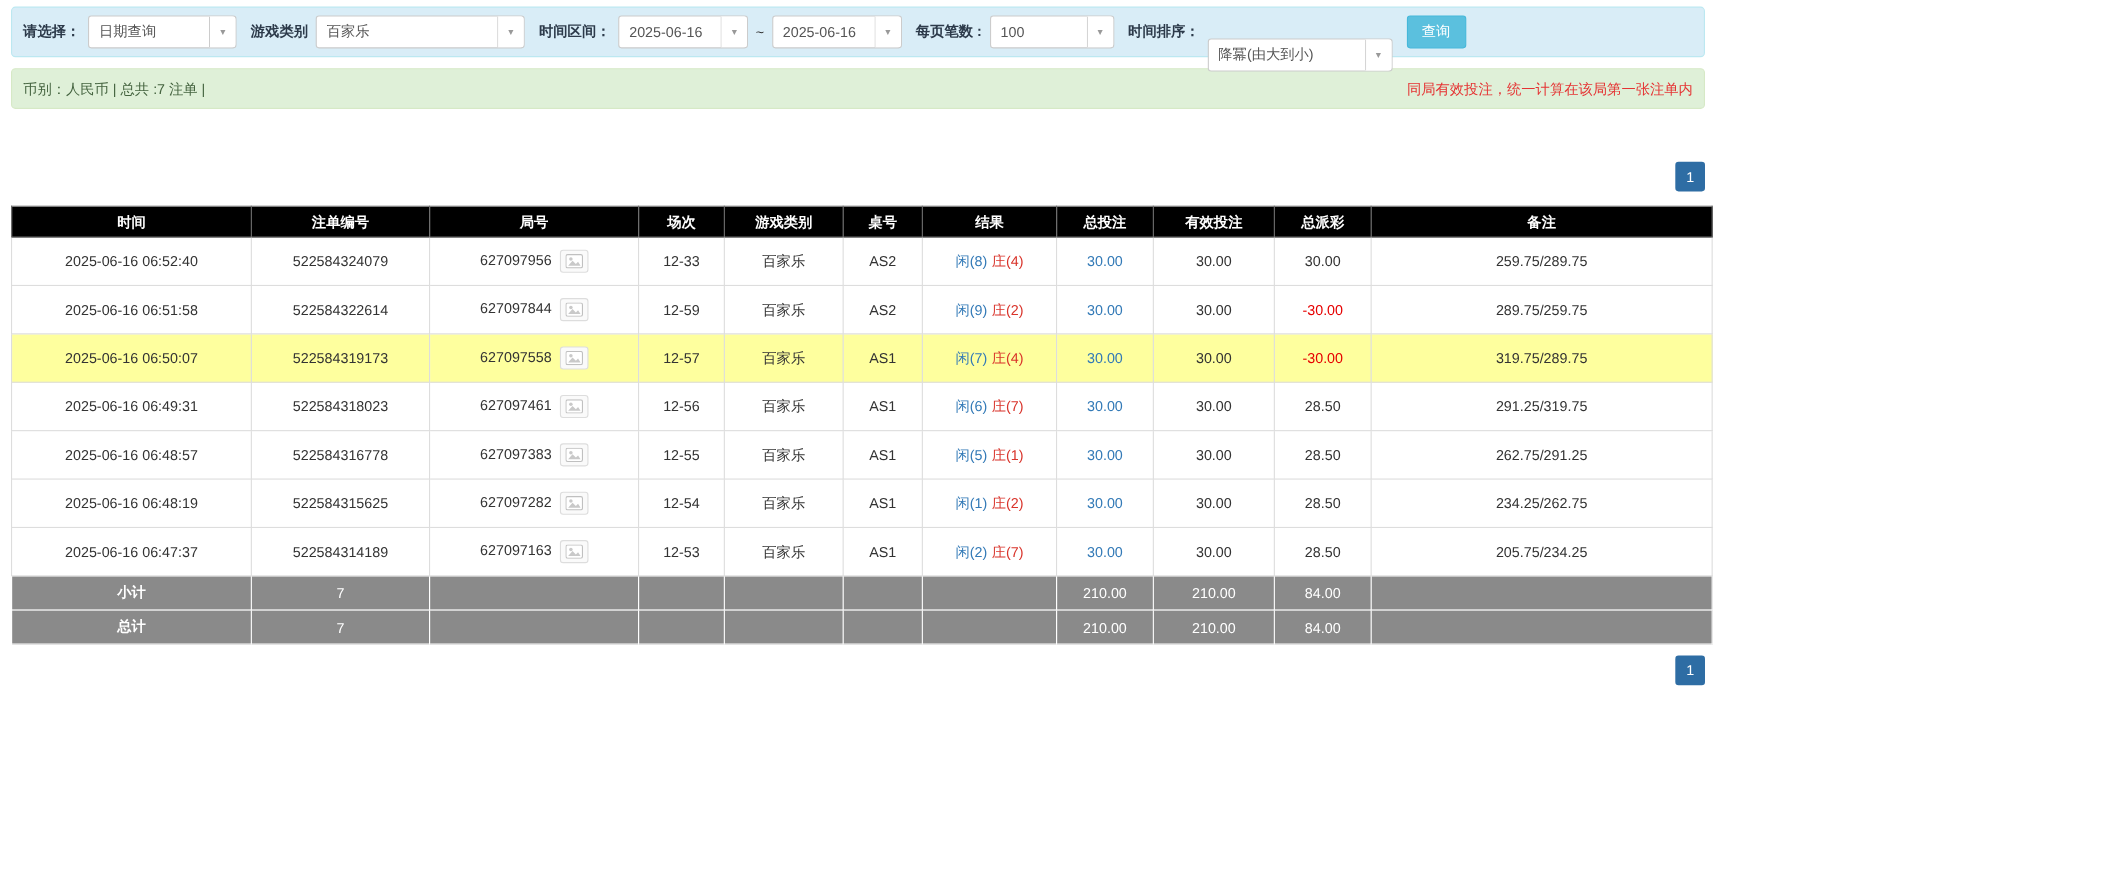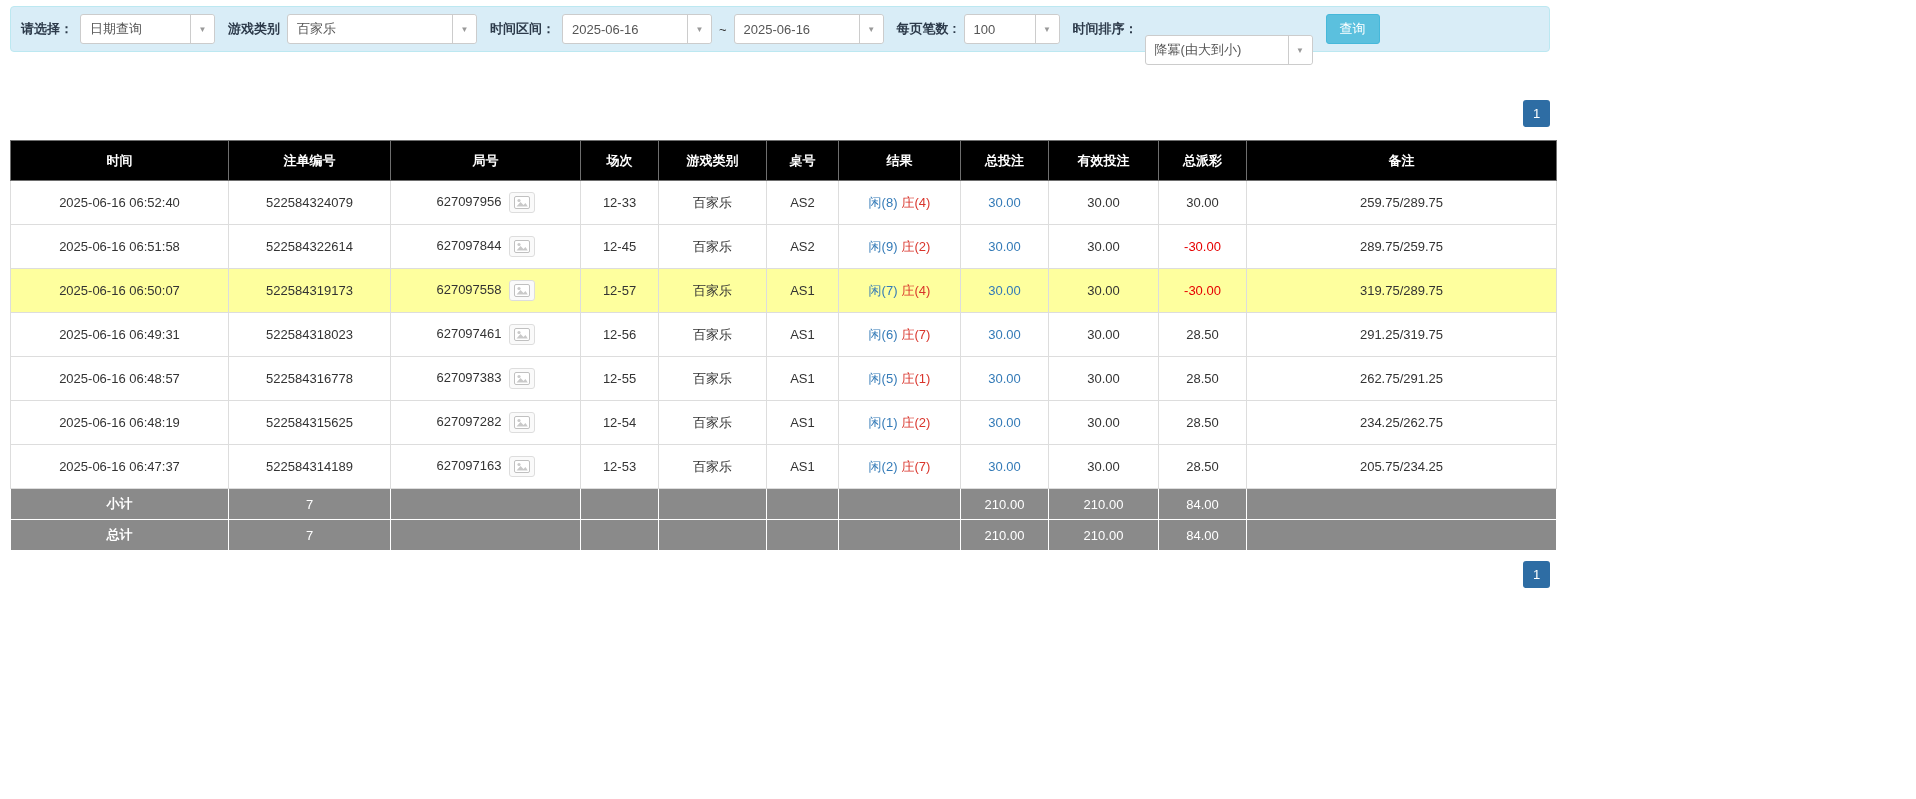--- a/index.html
+++ b/index.html
@@ -24,41 +24,41 @@
 
   
   .filterbar{display:flex;align-items:center;gap:7px;background:var(--filter-bg);
     border:1px solid #bce8f1;border-radius:4px;padding:7px 10px;height:46px;}
   .flabel{font-weight:bold;color:#2c3a4a;white-space:nowrap;margin-left:6px;}
   .flabel:first-child{margin-left:0;}
   .select{display:flex;align-items:stretch;background:#fff;border:1px solid #ccc;border-radius:3px;height:30px;}
   .select .val{flex:1;display:flex;align-items:center;padding:0 9px;color:#555;white-space:nowrap;overflow:hidden;}
   .select .caret{width:24px;border-left:1px solid #ccc;display:flex;align-items:center;justify-content:center;
     color:#999;font-size:8px;background:#fff;border-radius:0 3px 3px 0;cursor:pointer;}
-  .w135{width:135px;} .w190{width:190px;} .w150{width:150px;text-align:right;} .w105{width:96px;} .w168{width:168px;margin-top:42px;}
+  .w135{width:135px;} .w190{width:190px;} .w150{width:118px;text-align:right;} .w105{width:113px;} .w168{width:168px;margin-top:42px;}
   .tilde{color:#333;}
   .btn-query{background:var(--query-btn);border:1px solid #46b8da;color:#fff;border-radius:3px;
     height:30px;padding:0 13px;font-size:13px;cursor:pointer;margin-left:6px;}
 
   
   .summarybar{display:flex;justify-content:space-between;align-items:center;background:var(--summary-bg);
     border:1px solid #d6e9c6;border-radius:4px;padding:0 10px;height:37px;margin-top:10px;}
   .summary-left{color:#44633f;}
   .summary-right{color:var(--note-red);}
 
   
   .pager{text-align:right;}
   .pager-top{margin-top:48px;}
   .pager-bottom{margin-top:10px;padding-bottom:18px;}
   .page-btn{display:inline-block;min-width:27px;height:27px;line-height:27px;text-align:center;
     background:var(--pager-bg);color:#fff;border-radius:3px;font-size:13px;cursor:pointer;}
 
   
   table{border-collapse:collapse;table-layout:fixed;width:100%;margin-top:13px;}
-  th{background:var(--header-bg);color:#fff;font-weight:bold;height:40px;border:1px solid #6e6e6e;
+  th{background:var(--header-bg);color:#fff;font-weight:bold;height:28px;border:1px solid #6e6e6e;
     font-size:13px;text-align:center;}
   td{border:1px solid #ddd;text-align:center;height:44px;font-size:13px;color:#333;background:#fff;}
   tr.highlight td{background:var(--highlight-yellow);}
   .neg{color:var(--negative-red);}
   .link{color:var(--link-blue);cursor:pointer;}
   .player{color:var(--player-blue);}
   .banker{color:var(--banker-red);margin-left:4px;}
   tr.foot td{background:var(--footer-bg);color:#fff;height:31px;border:1px solid #fff;}
   tr.foot td:first-child{font-weight:bold;}
   .cards-icon{display:inline-flex;align-items:center;justify-content:center;border:1px solid #ddd;
@@ -102,20 +102,24 @@
 
     <span class="flabel">时间排序：</span>
     <div class="select w168">
       <span class="val">降冪(由大到小)</span>
       <span class="caret">▼</span>
     </div>
 
     <button class="btn-query">查询</button>
   </div>
 
+  <div class="summarybar">
+    <span class="summary-left">币别：人民币 | 总共 :7 注单 |</span>
+    <span class="summary-right">同局有效投注，统一计算在该局第一张注单内</span>
+  </div>
 
   <div class="pager pager-top">
     <span class="page-btn">1</span>
   </div>
 
   <table>
     <colgroup>
       <col style="width:218px">
         <col style="width:162px">
         <col style="width:190px">
@@ -174,21 +178,21 @@
     <td>522584322614</td>
     <td>
       <span>627097844</span><span class="cards-icon">
               <svg width="16" height="13" viewBox="0 0 16 13">
                 <rect x="0.5" y="0.5" width="15" height="12" rx="1.5" fill="#ffffff" stroke="#c0c0c0"></rect>
                 <circle cx="5" cy="4.5" r="1.6" fill="#c9c9c9"></circle>
                 <path d="M2.5 10.5 L6.5 6 L9.5 9 L11.5 7 L13.8 10.5 Z" fill="#c9c9c9"></path>
               </svg>
             </span>
     </td>
-    <td>12-45</td>
+    <td>12-59</td>
     <td>百家乐</td>
     <td>AS2</td>
     <td>
       <span class="player">闲(9)</span><span class="banker">庄(2)</span>
     </td>
     <td>
       <span class="link">30.00</span>
     </td>
     <td>30.00</td>
     <td class="neg">-30.00</td>

